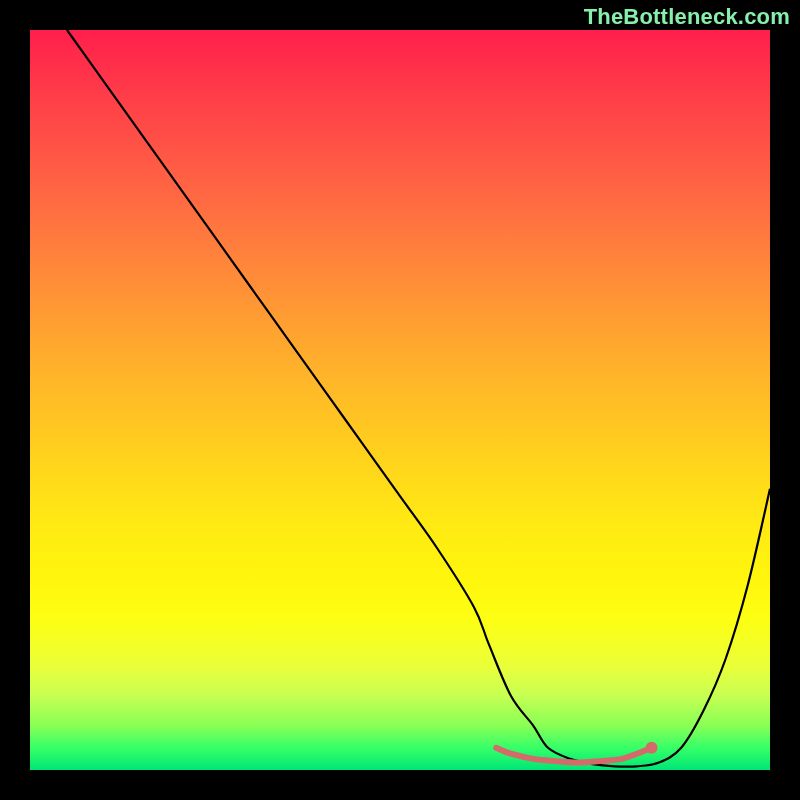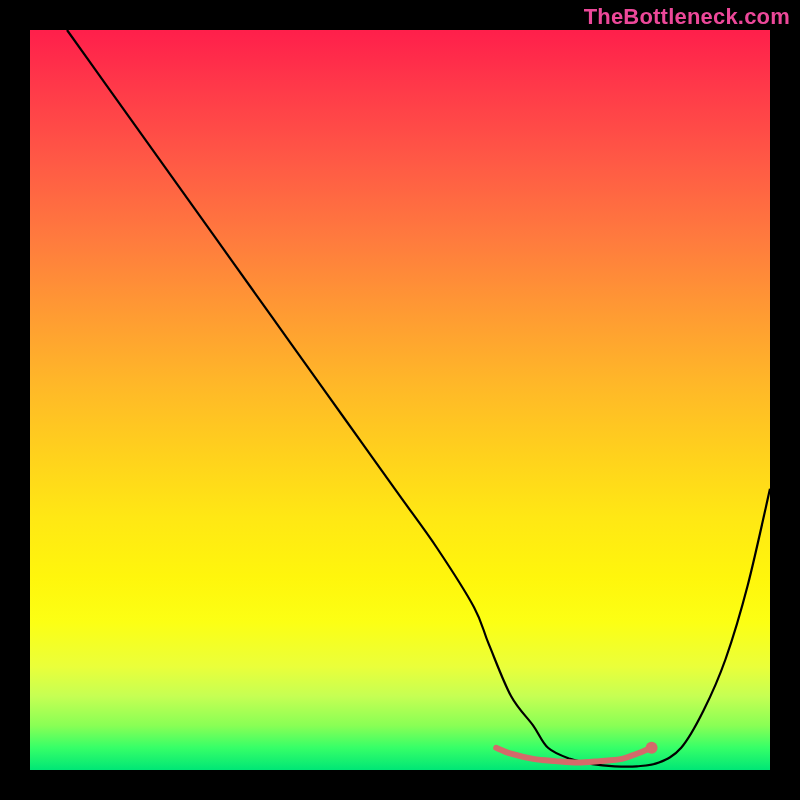--- a/index.html
+++ b/index.html
@@ -14,21 +14,21 @@
   .frame {
     position: relative;
     width: 800px;
     height: 800px;
     background: #000;
   }
   .watermark {
     position: absolute;
     top: 4px;
     right: 10px;
-    color: #ec4899;
+    color: #86efac;
     font-size: 22px;
     font-weight: 600;
     letter-spacing: 0.2px;
     user-select: none;
   }
   .plot {
     position: absolute;
     left: 30px;
     top: 30px;
     width: 740px;

